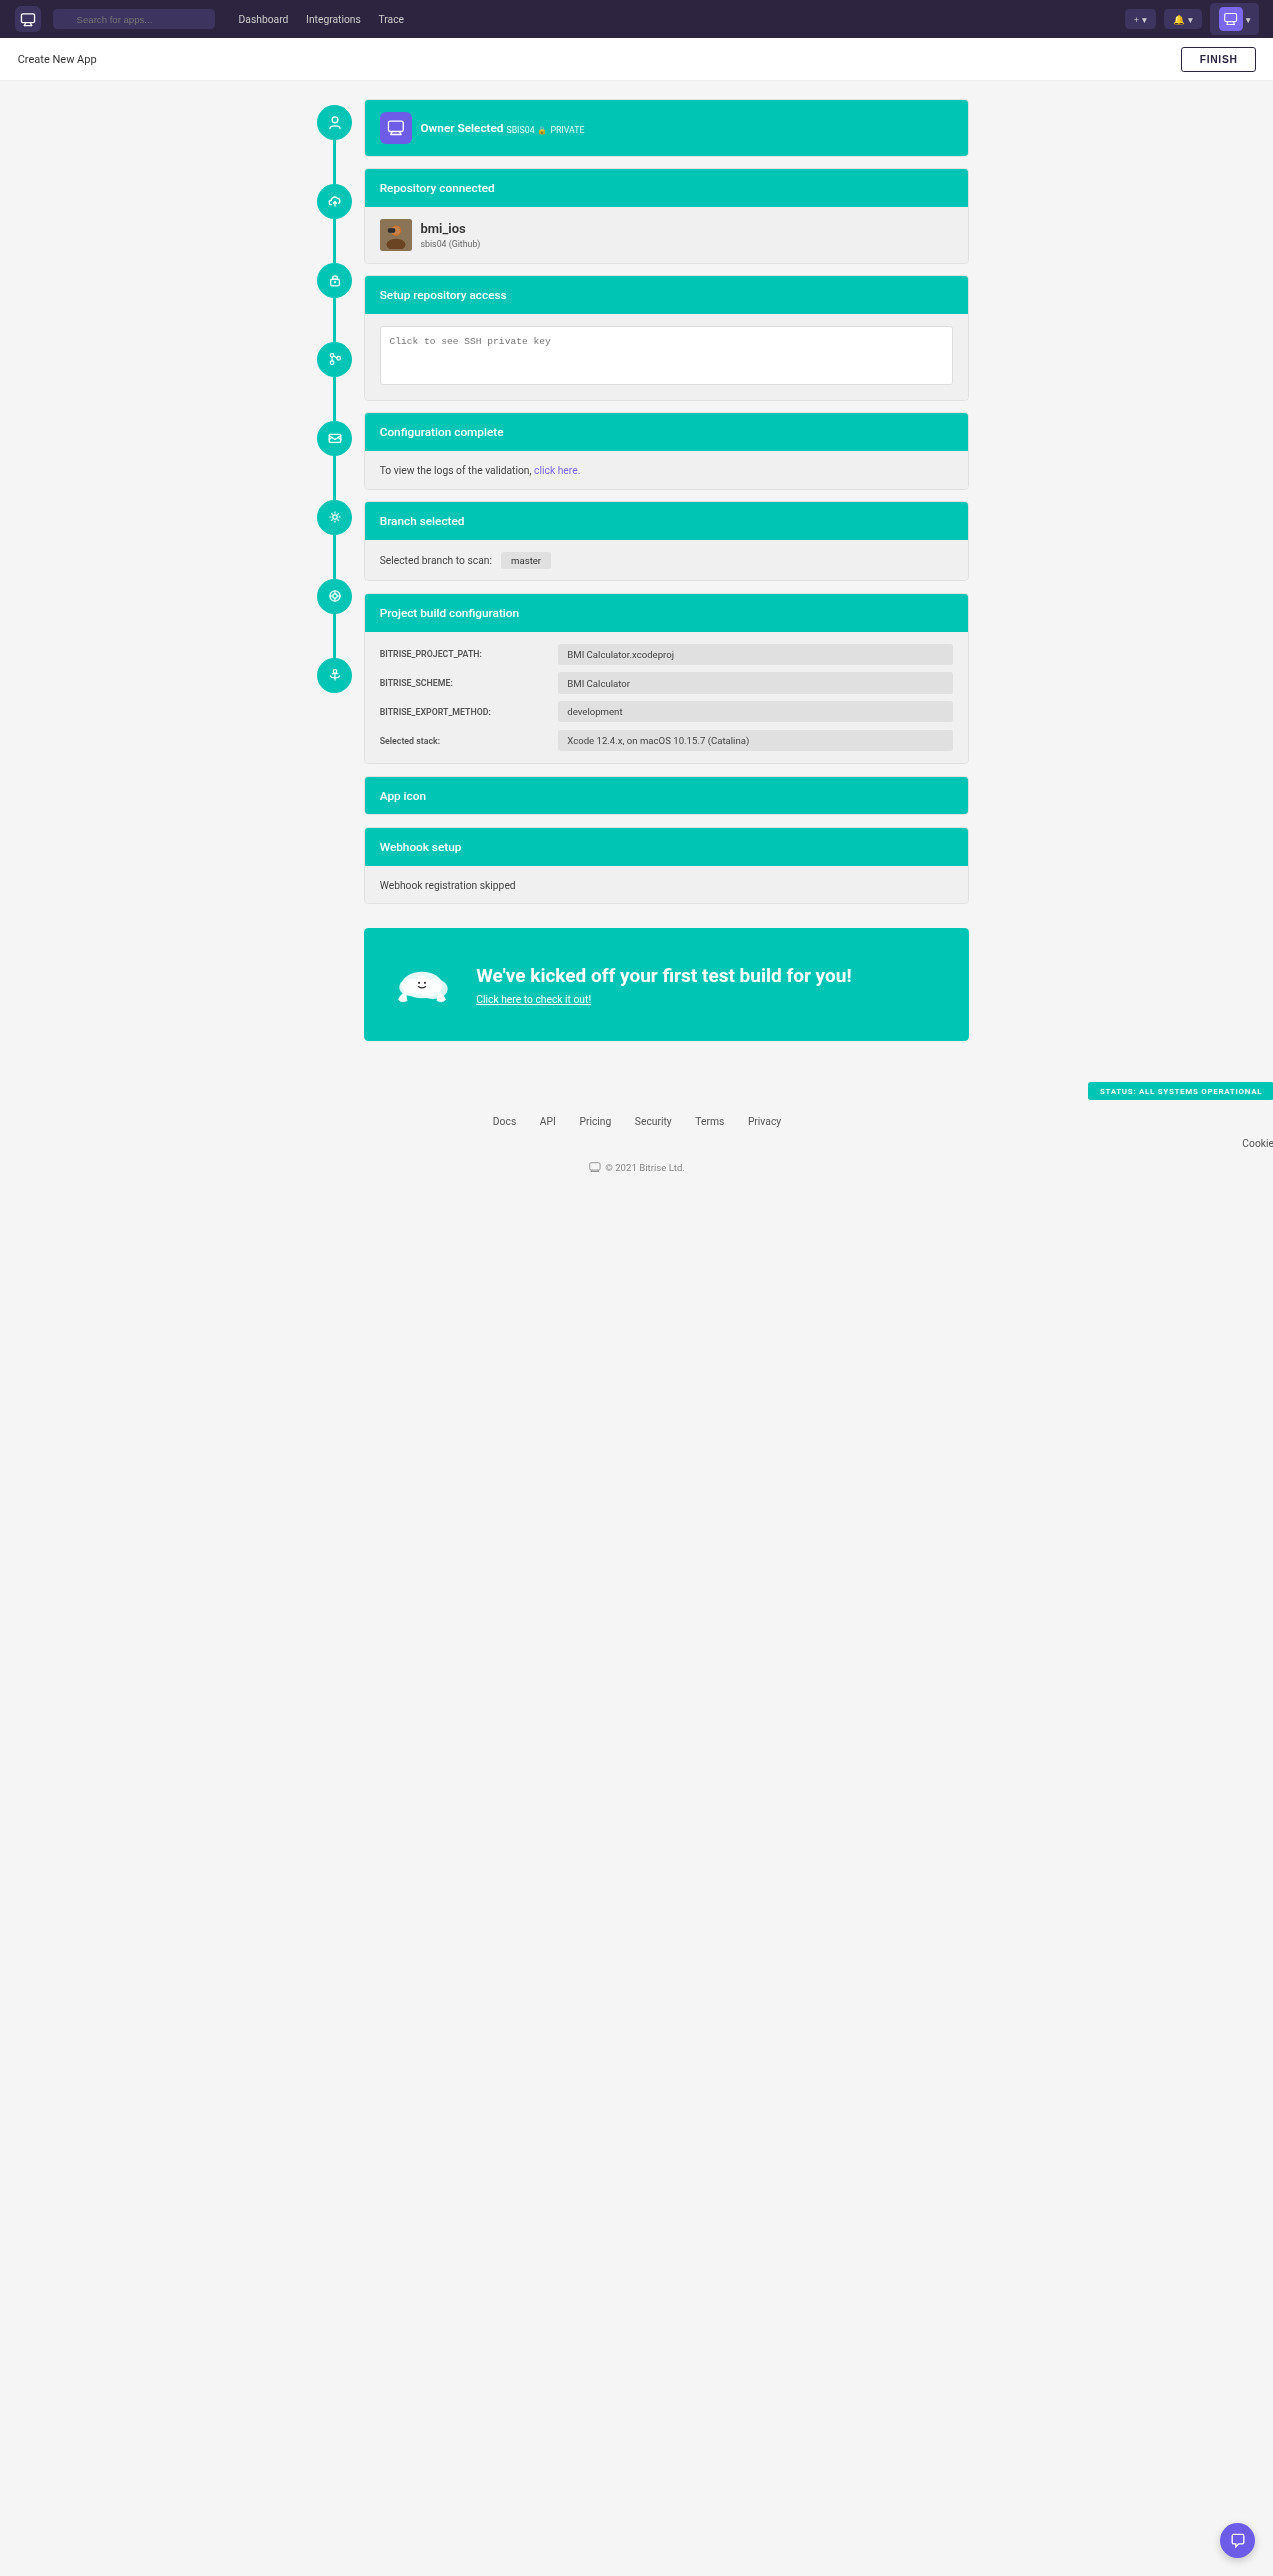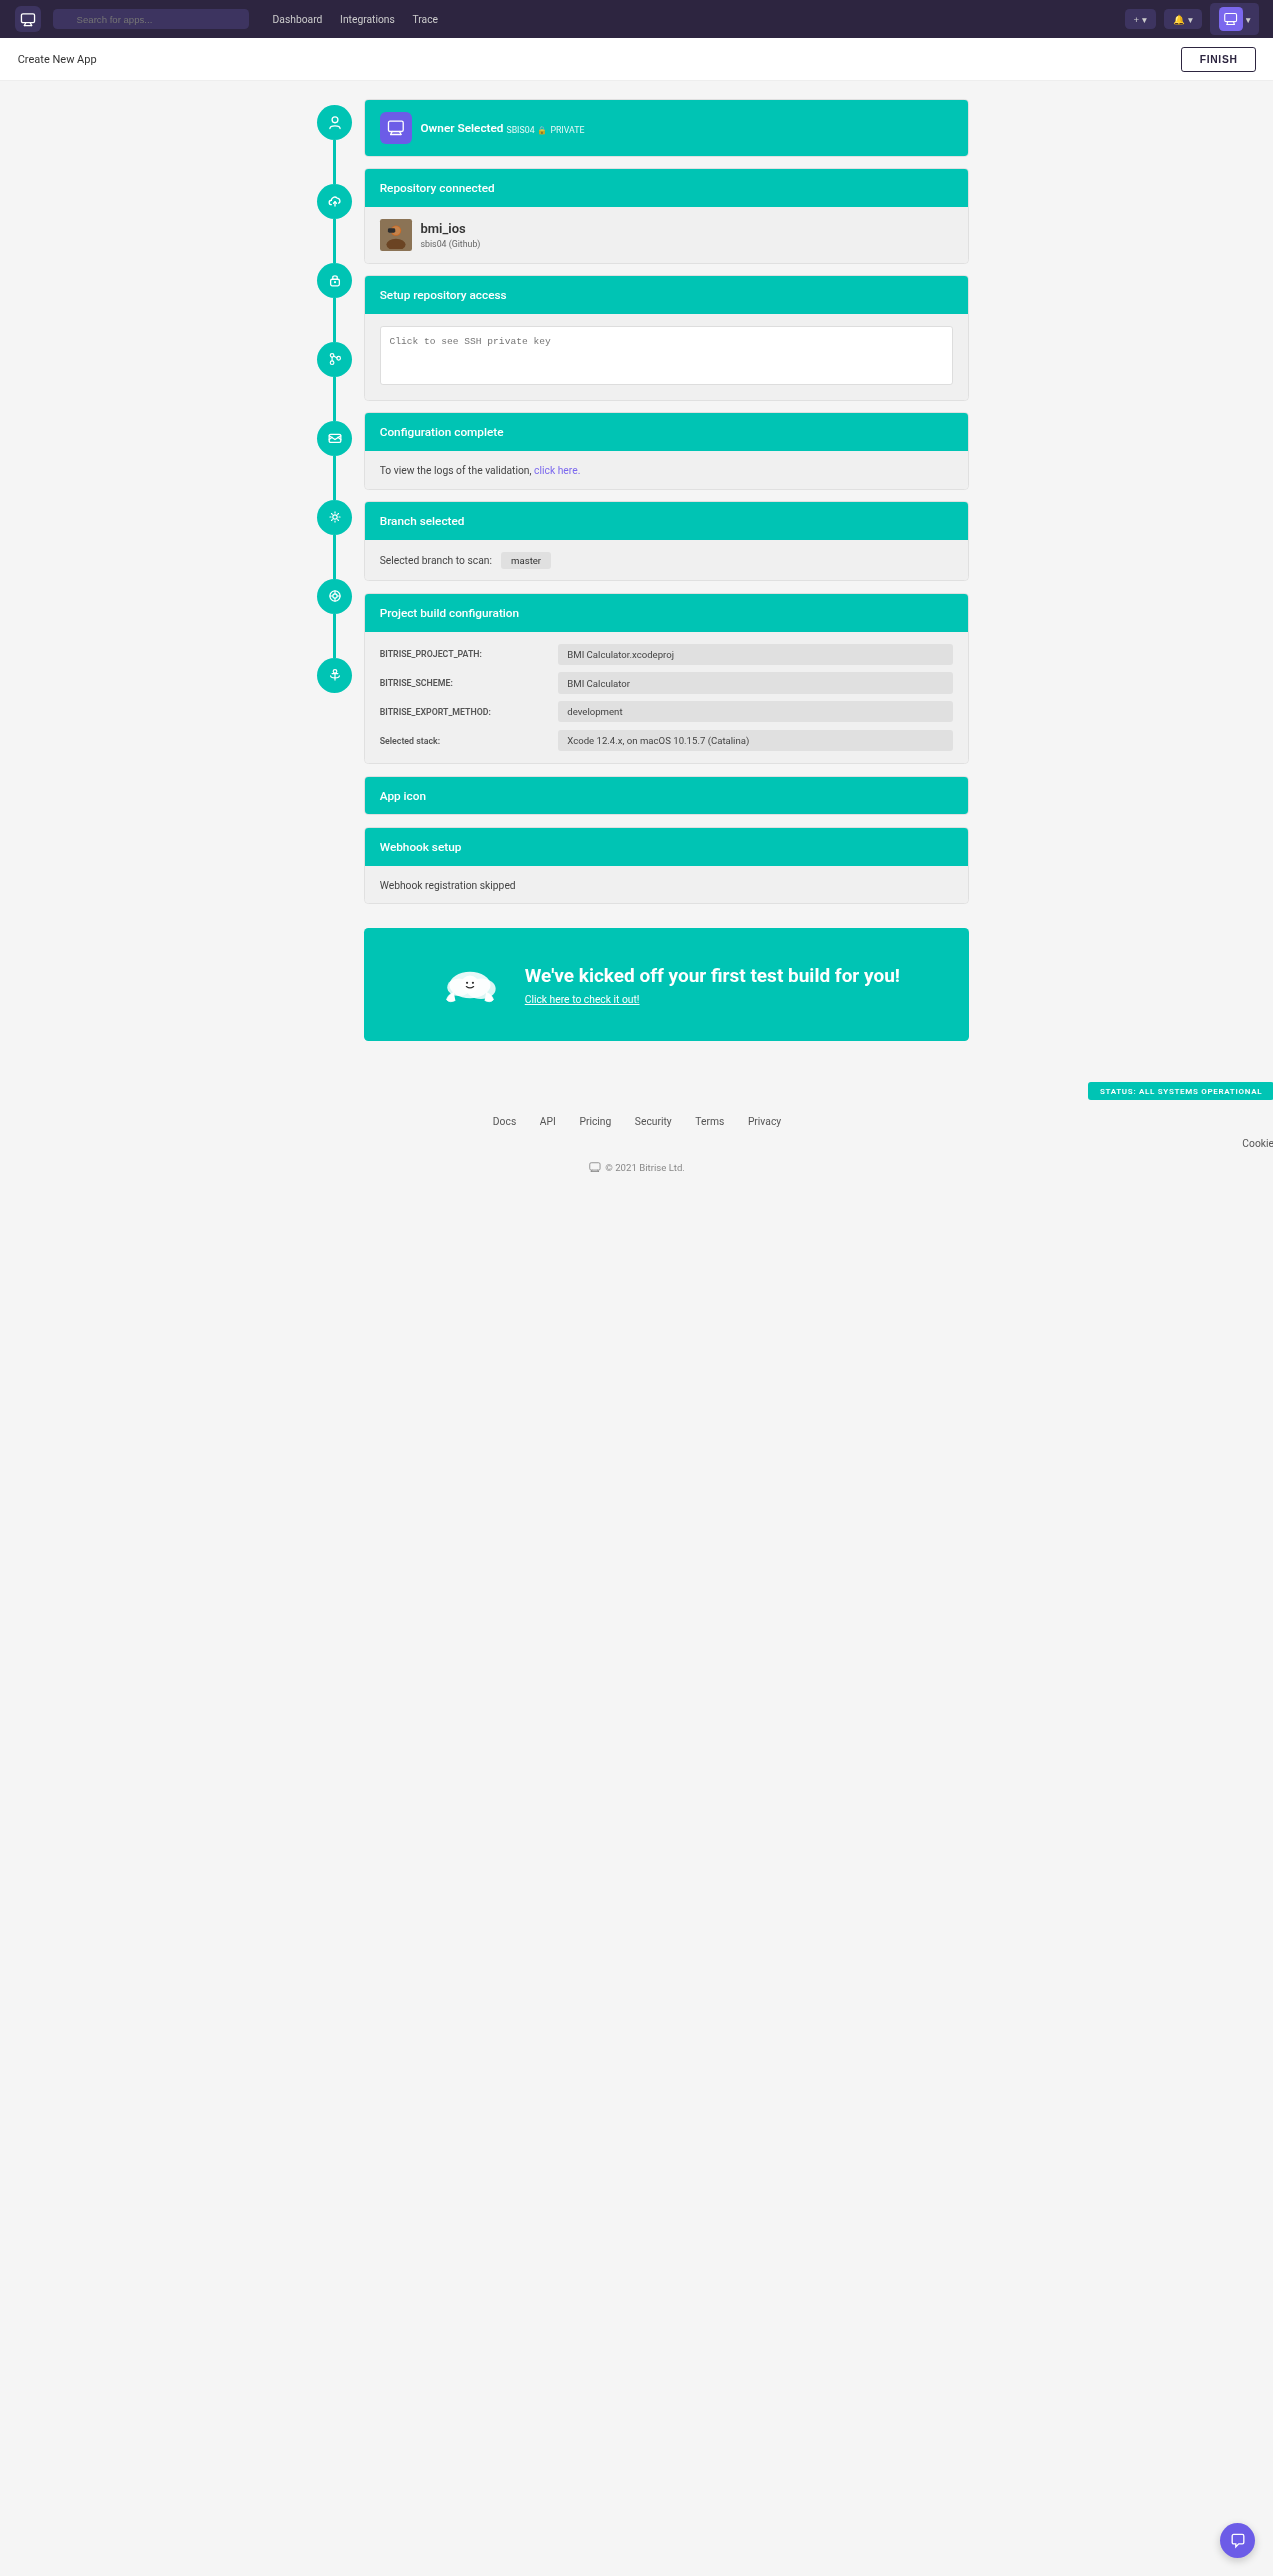--- a/index.html
+++ b/index.html
@@ -27,21 +27,21 @@
       align-items: center;
       justify-content: center;
       flex-shrink: 0;
     }
     .topnav-search {
       background: #3d3460;
       border: none;
       border-radius: 4.4px;
       color: #aaa;
       padding: 4.4px 8.8px 4.4px 23.6px;
-      width: 196px;
+      width: 162px;
       font-size: 9.6px;
       position: relative;
     }
     .search-wrap {
       position: relative;
       display: flex;
       align-items: center;
     }
     .search-wrap .search-icon-inner {
       position: absolute;
@@ -286,21 +286,20 @@
 
     
     .cta-banner {
       background: #00c4b4;
       border-radius: 4.4px;
       padding: 23.6px 20.6px;
       display: flex;
       align-items: center;
       gap: 17.7px;
       margin-top: 11.8px;
-      justify-content: center;
     }
     .cta-icon {
       width: 74px;
       height: 66px;
       flex-shrink: 0;
     }
     .cta-text { display: flex; flex-direction: column; gap: 5.9px; }
     .cta-title { color: white; font-size: 19px; font-weight: 700; }
     .cta-subtitle { color: white; font-size: 10.3px; cursor: pointer; text-decoration: underline; }
 

